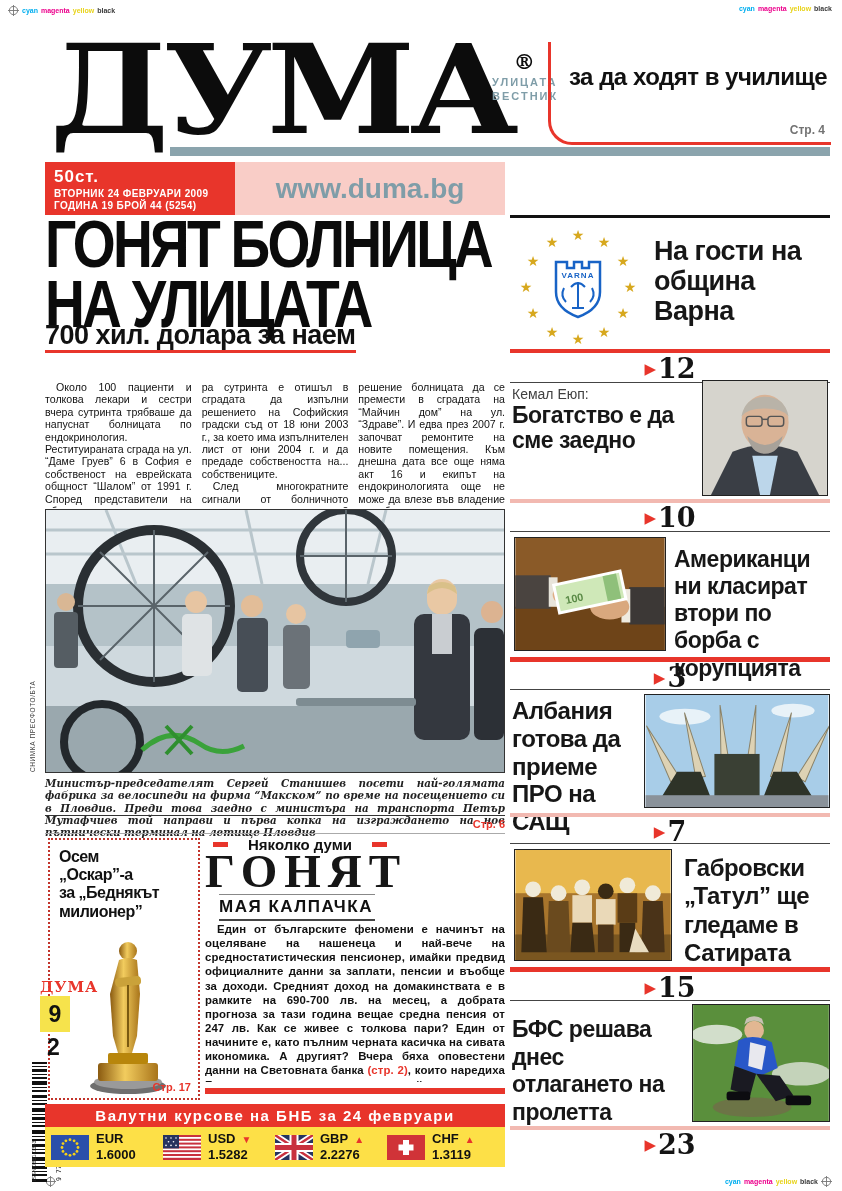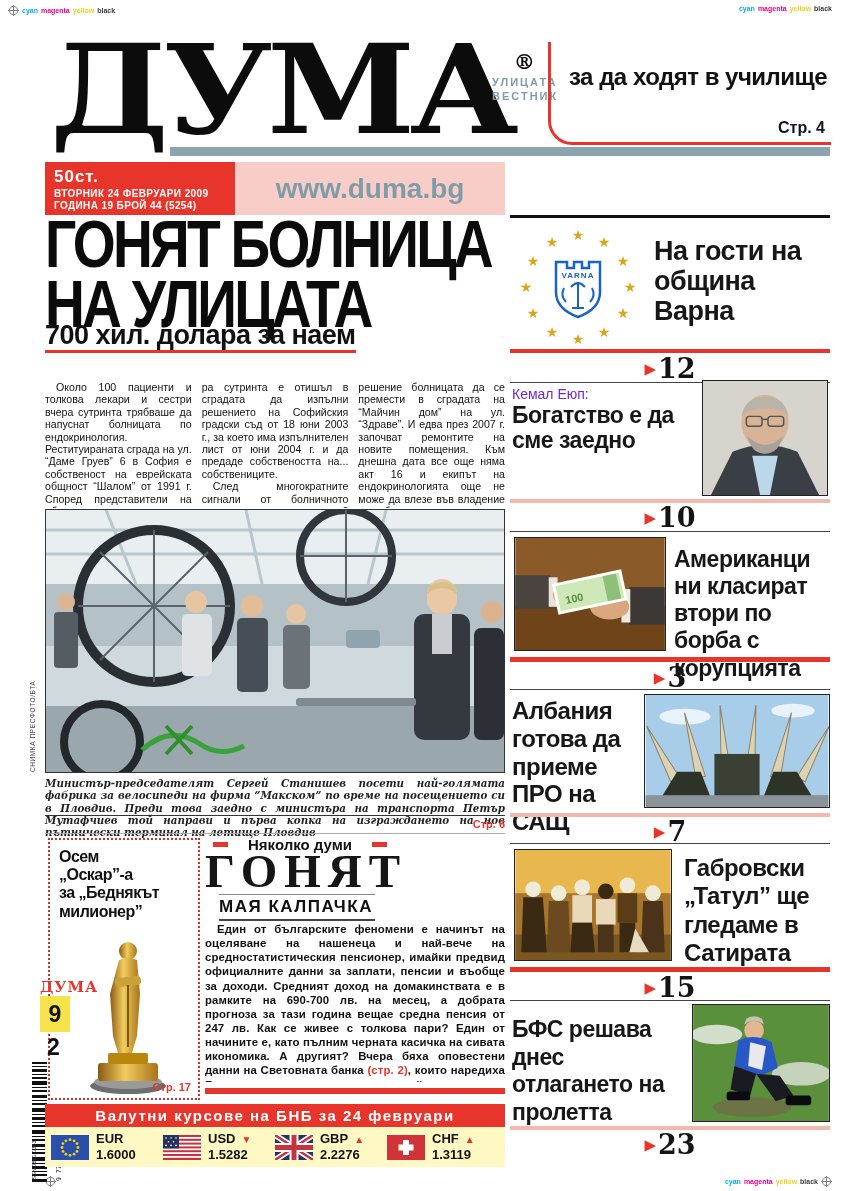--- a/index.html
+++ b/index.html
@@ -16,21 +16,21 @@
   .logo{left:50px;top:28px;font-family:"DejaVu Serif",serif;font-weight:bold;font-size:124px;
         line-height:1;letter-spacing:-5px;transform:scale(1.08,1.0);transform-origin:left top;color:#0c0c0c}
   .logo sup{font-size:20px;letter-spacing:0;vertical-align:64px}
   .tagline{left:492px;top:76px;color:#7f9da8;font-size:11px;font-weight:bold;letter-spacing:2px;line-height:1.25}
   .tealbar{left:170px;top:147px;width:660px;height:9px;background:#8ba4ad}
 
   
   .teaser{left:548px;top:42px;width:280px;height:100px;border-left:3px solid #e8352b;
           border-bottom:3px solid #e8352b;border-bottom-left-radius:24px}
   .teaser .txt{position:absolute;left:18px;top:22px;font-size:24px;font-weight:bold;line-height:1.1;letter-spacing:-0.5px}
-  .teaser .pg{position:absolute;right:6px;bottom:5px;color:#0f172a;font-size:16px;font-weight:bold}
+  .teaser .pg{position:absolute;right:6px;bottom:5px;color:#737373;font-size:12px;font-weight:bold}
 
   
   .infored{left:45px;top:162px;width:190px;height:53px;background:#e8352b;color:#fff;padding:5px 0 0 9px;box-sizing:border-box}
   .infored .price{font-size:17px;font-weight:bold;letter-spacing:1px}
   .infored .small{font-size:10px;font-weight:bold;letter-spacing:0.4px;margin-top:1px}
   .infopink{left:235px;top:162px;width:270px;height:53px;background:#f9cdc7;display:flex;align-items:center;justify-content:center}
   .infopink .url{color:#7f9da8;font-size:28px;font-weight:bold}
 
   
   .headline{left:45px;top:214px;font-size:60px;font-weight:bold;line-height:0.92;letter-spacing:-3px;
@@ -50,21 +50,21 @@
   .caption{left:45px;top:777px;width:460px;font-family:"DejaVu Serif",serif;font-style:italic;font-weight:bold;
            font-size:10.3px;line-height:1.2;text-align:justify;color:#222}
   .capline1{left:45px;top:815px;width:460px;height:1px;background:#333}
   .cappg{left:45px;top:818px;width:460px;text-align:right;font-size:11px}
   .capline2{left:45px;top:833px;width:460px;height:1px;background:#aaa}
 
   
   .sb-topline{left:510px;top:215px;width:320px;height:3px;background:#111}
   .sep{left:510px;width:320px;height:1px;background:#444}
   .sb-title{font-weight:bold;color:#171717;letter-spacing:-0.5px}
-  .sb-kicker{font-size:14px;color:#6d28d9}
+  .sb-kicker{font-size:14px;color:#404040}
   .rline{left:510px;width:320px;background:#e8352b}
   .pline{left:510px;width:320px;background:#f2b9b1}
   .sb-page{left:510px;width:320px;display:flex;align-items:center;justify-content:center;gap:2px}
   .sb-page .tri{color:#e8352b;font-size:15px;line-height:1}
   .sb-page .num{font-family:"DejaVu Serif",serif;font-weight:bold;font-size:27px;line-height:1;color:#141414}
   .sbimg{border:1px solid #222;box-sizing:border-box;display:block}
 
   
   .oscarbox{left:48px;top:838px;width:152px;height:262px;border:2px dotted #c2342b;box-sizing:border-box}
   .oscarbox .t{position:absolute;left:9px;top:8px;font-size:16px;font-weight:bold;line-height:1.14;letter-spacing:-0.5px}
@@ -90,21 +90,21 @@
   .op-author{left:219px;top:894px;font-size:17px;font-weight:bold;letter-spacing:1.5px;
              border-top:1px solid #888;border-bottom:2px solid #444;padding:2px 2px 2px 0}
   .op-body{left:205px;top:922px;width:300px;height:160px;font-size:11.4px;font-weight:bold;line-height:1.24;
            text-align:justify;text-indent:12px;letter-spacing:0.1px;overflow:hidden}
   .op-body .red{color:#e8352b}
   .op-rule{left:205px;top:1088px;width:300px;height:6px;background:#e8352b}
 
   
   .curhead{left:45px;top:1104px;width:460px;height:23px;background:#e8352b;color:#fff;
            display:flex;align-items:center;justify-content:center;font-size:15px;font-weight:bold;letter-spacing:1.5px}
-  .curbody{left:45px;top:1127px;width:460px;height:40px;background:#fef9c3;display:flex;align-items:center;
+  .curbody{left:45px;top:1127px;width:460px;height:40px;background:#fde047;display:flex;align-items:center;
            padding:8px 6px;box-sizing:border-box}
   .rate{display:flex;align-items:center;gap:7px;width:25%}
   .rate .lbl{font-size:13px;font-weight:bold;line-height:1.2}
   .rate .arrow{color:#e8352b;font-size:10px;margin-left:6px}
   .rate svg{display:block}
 </style>
 </head>
 <body>
 
 <div class="page">

